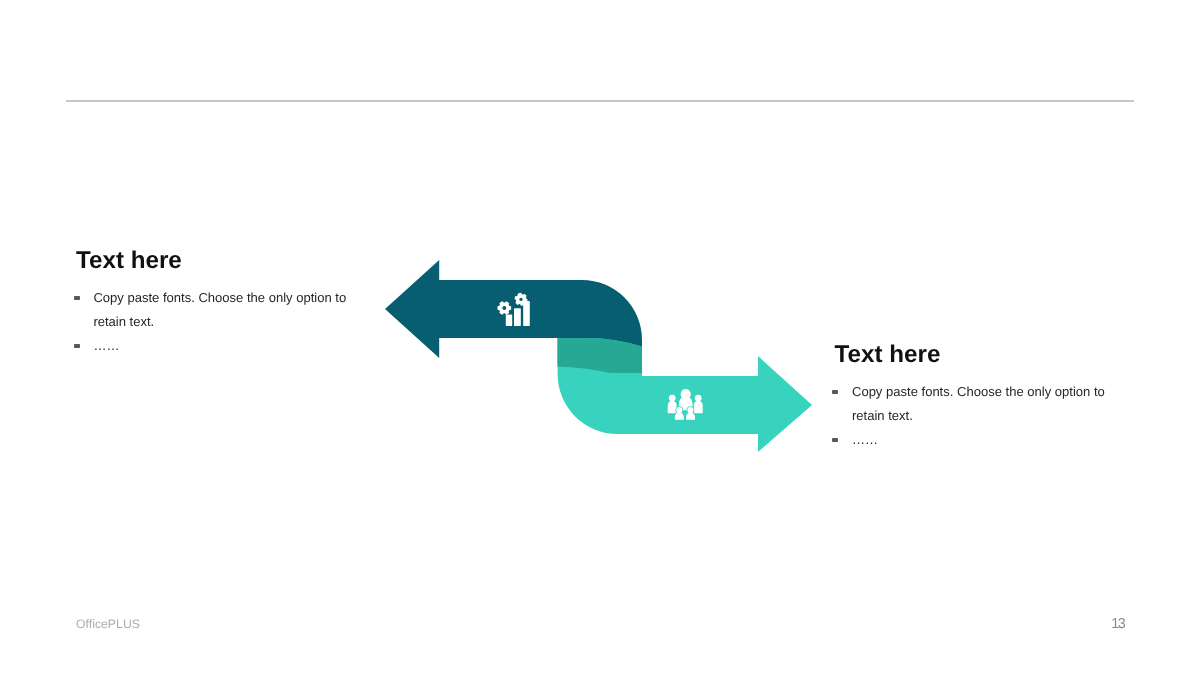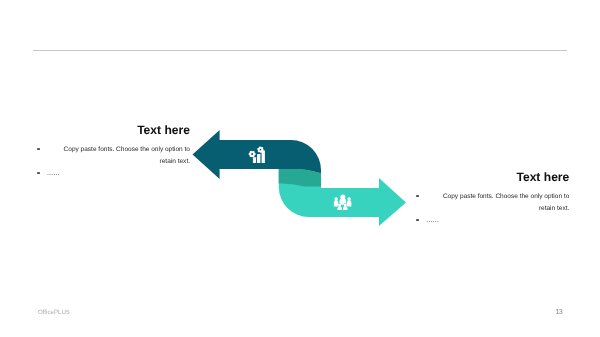--- a/index.html
+++ b/index.html
@@ -1,19 +1,19 @@
 <!DOCTYPE html>
 <html><head>
 <meta charset="utf-8">
 <style>
   html,body{margin:0;padding:0;}
   body{width:600px;height:337px;background:#ffffff;font-family:"Liberation Sans",sans-serif;overflow:hidden;-webkit-font-smoothing:antialiased;text-rendering:geometricPrecision;}
   .slide{position:relative;width:600px;height:337px;background:#fff;}
   .divider{position:absolute;left:33px;top:50px;width:534px;height:1.2px;background:#c6c6c6;}
-  .blk{position:absolute;transform:translateZ(0);text-align:right;}
+  .blk{position:absolute;transform:translateZ(0);}
   .blk .head{font-size:12.1px;font-weight:bold;color:#111111;line-height:12.1px;}
   .bullets{margin-top:8.0px;}
   .bullet{display:flex;font-size:6.52px;color:#262626;line-height:12.1px;}
   .bullet .dot{width:8.7px;flex:0 0 8.7px;position:relative;}
   .bullet .dot i{position:absolute;left:-1.2px;top:4.1px;width:2.8px;height:2.2px;background:#595959;border-radius:0.4px;display:block;}
   .footer-left{position:absolute;transform:translateZ(0);font-size:6.15px;color:#adadad;line-height:6.15px;}
   .footer-right{position:absolute;transform:translateZ(0);font-size:7.2px;letter-spacing:-0.75px;color:#8a8a8a;line-height:7.2px;font-weight:normal;}
   svg.arrows{position:absolute;left:0;top:0;}
 </style>
 </head>

